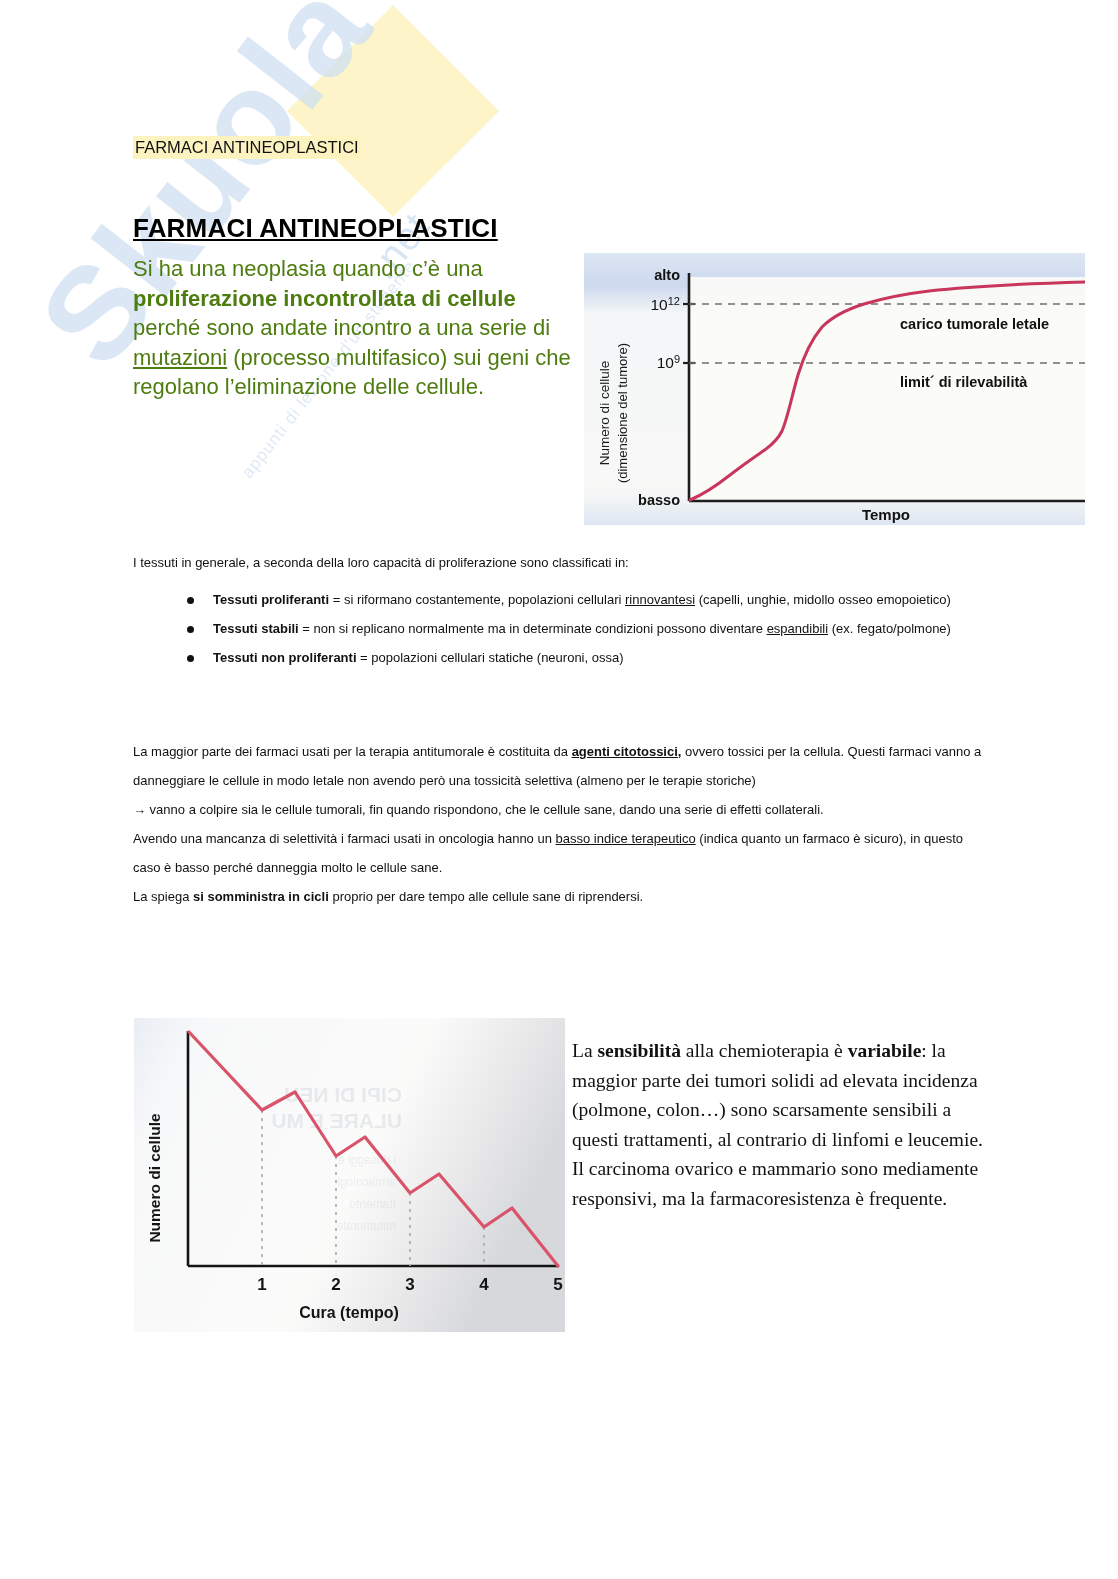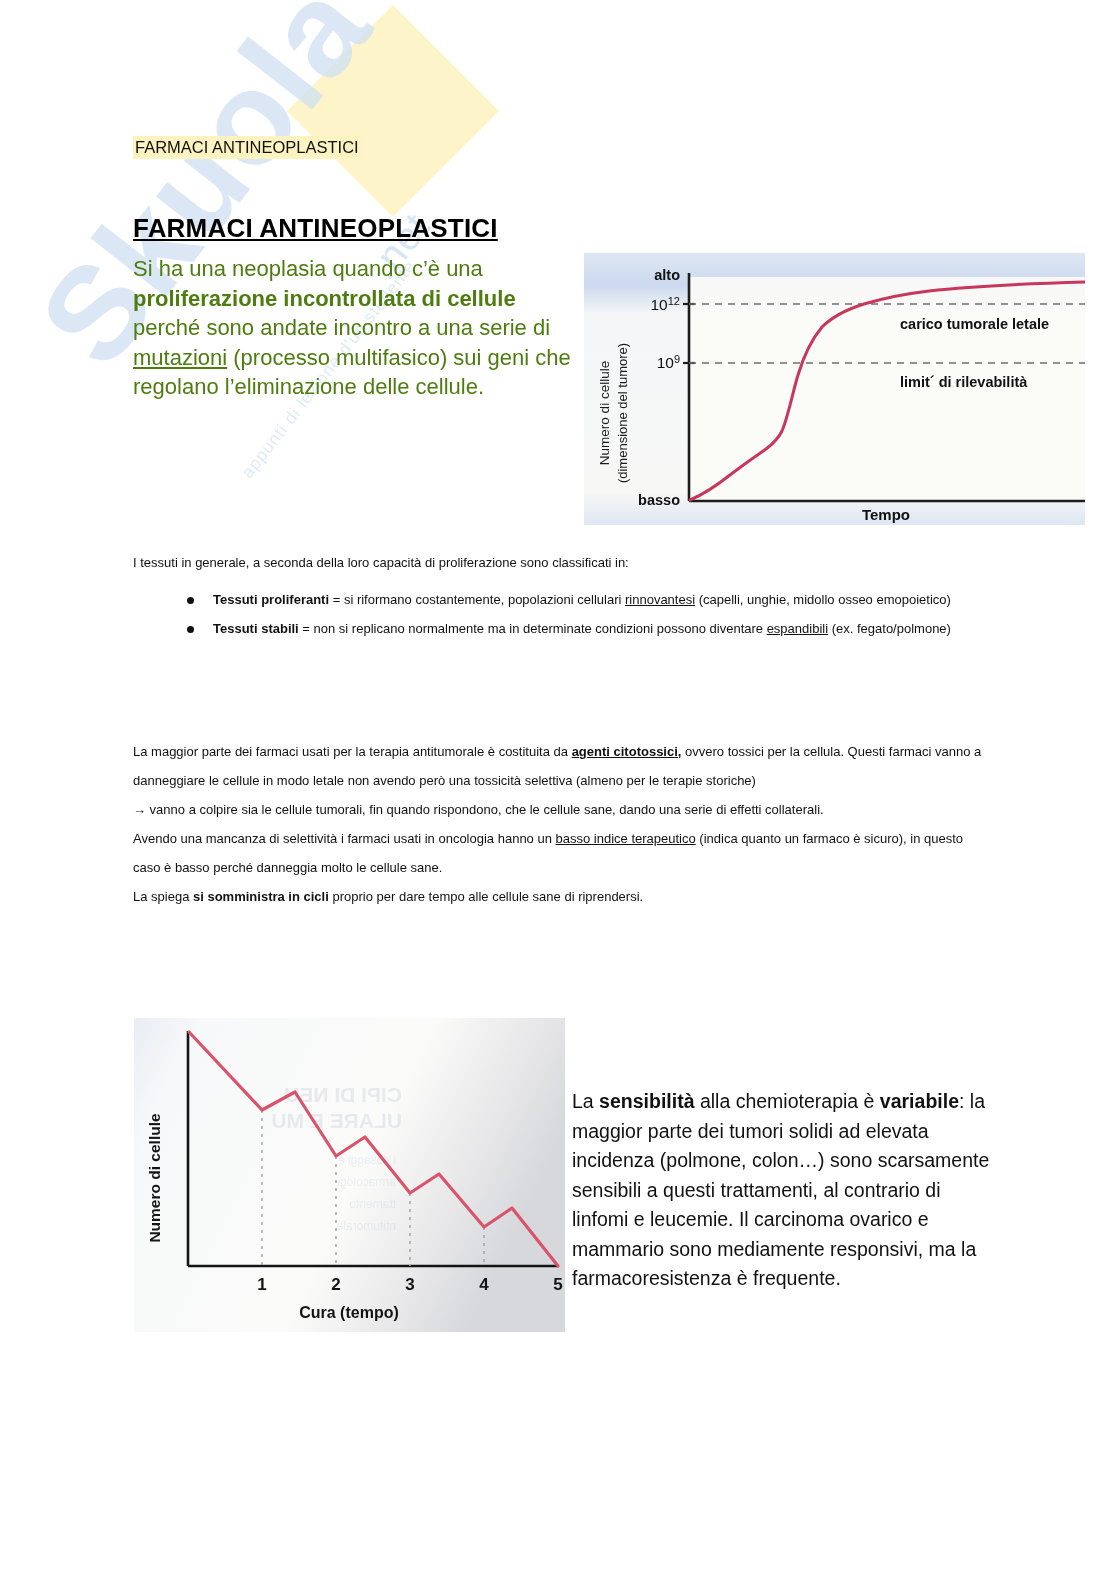--- a/index.html
+++ b/index.html
@@ -160,25 +160,26 @@
     top: 1018px;
     width: 431px;
     height: 314px;
     background: #eef1f6;
   }
 
   
   .side-col {
     position: absolute;
     left: 572px;
-    top: 1087px;
+    top: 1036px;
     width: 420px;
     font-size: 19.5px;
     line-height: 29.5px;
     color: #111;
+    font-family: Liberation Serif, serif;
   }
 </style>
 </head>
 <body>
 
 <div id="page">
 
   <div class="wm-layer">
     <div class="wm-diamond"></div>
     <div class="wm-text wm-big">Skuola</div>
@@ -242,20 +243,21 @@
 
         <text x="302" y="267" font-family="'Liberation Sans',sans-serif" font-size="15" font-weight="bold" fill="#111" text-anchor="middle">Tempo</text>
       </svg>
     </div>
 
     <div class="body-block" id="block-tessuti">
       <div>I tessuti in generale, a seconda della loro capacità di proliferazione sono classificati in:</div>
       <ul class="tessuti">
         <li><b>Tessuti proliferanti</b><span> = si riformano costantemente, popolazioni cellulari </span><u>rinnovantesi</u><span> (capelli, unghie, midollo osseo emopoietico)</span></li>
         <li><b>Tessuti stabili</b><span> = non si replicano normalmente ma in determinate condizioni possono diventare </span><u>espandibili</u><span> (ex. fegato/polmone)</span></li>
+        <li><b>Tessuti non proliferanti</b><span> = popolazioni cellulari statiche (neuroni, ossa)</span></li>
       </ul>
     </div>
 
     <div class="body-block" id="block-chemio">
       <div><span>La maggior parte dei farmaci usati per la terapia antitumorale è costituita da </span><b><u>agenti citotossici,</u></b><span> ovvero tossici per la cellula. Questi farmaci vanno a danneggiare le cellule in modo letale non avendo però una tossicità selettiva (almeno per le terapie storiche)</span></div>
       <div>→ vanno a colpire sia le cellule tumorali, fin quando rispondono, che le cellule sane, dando una serie di effetti collaterali.</div>
       <div><span>Avendo una mancanza di selettività i farmaci usati in oncologia hanno un </span><u>basso indice terapeutico</u><span> (indica quanto un farmaco è sicuro), in questo caso è basso perché danneggia molto le cellule sane.</span></div>
       <div><span>La spiega </span><b>si somministra in cicli</b><span> proprio per dare tempo alle cellule sane di riprendersi.</span></div>
     </div>
 

